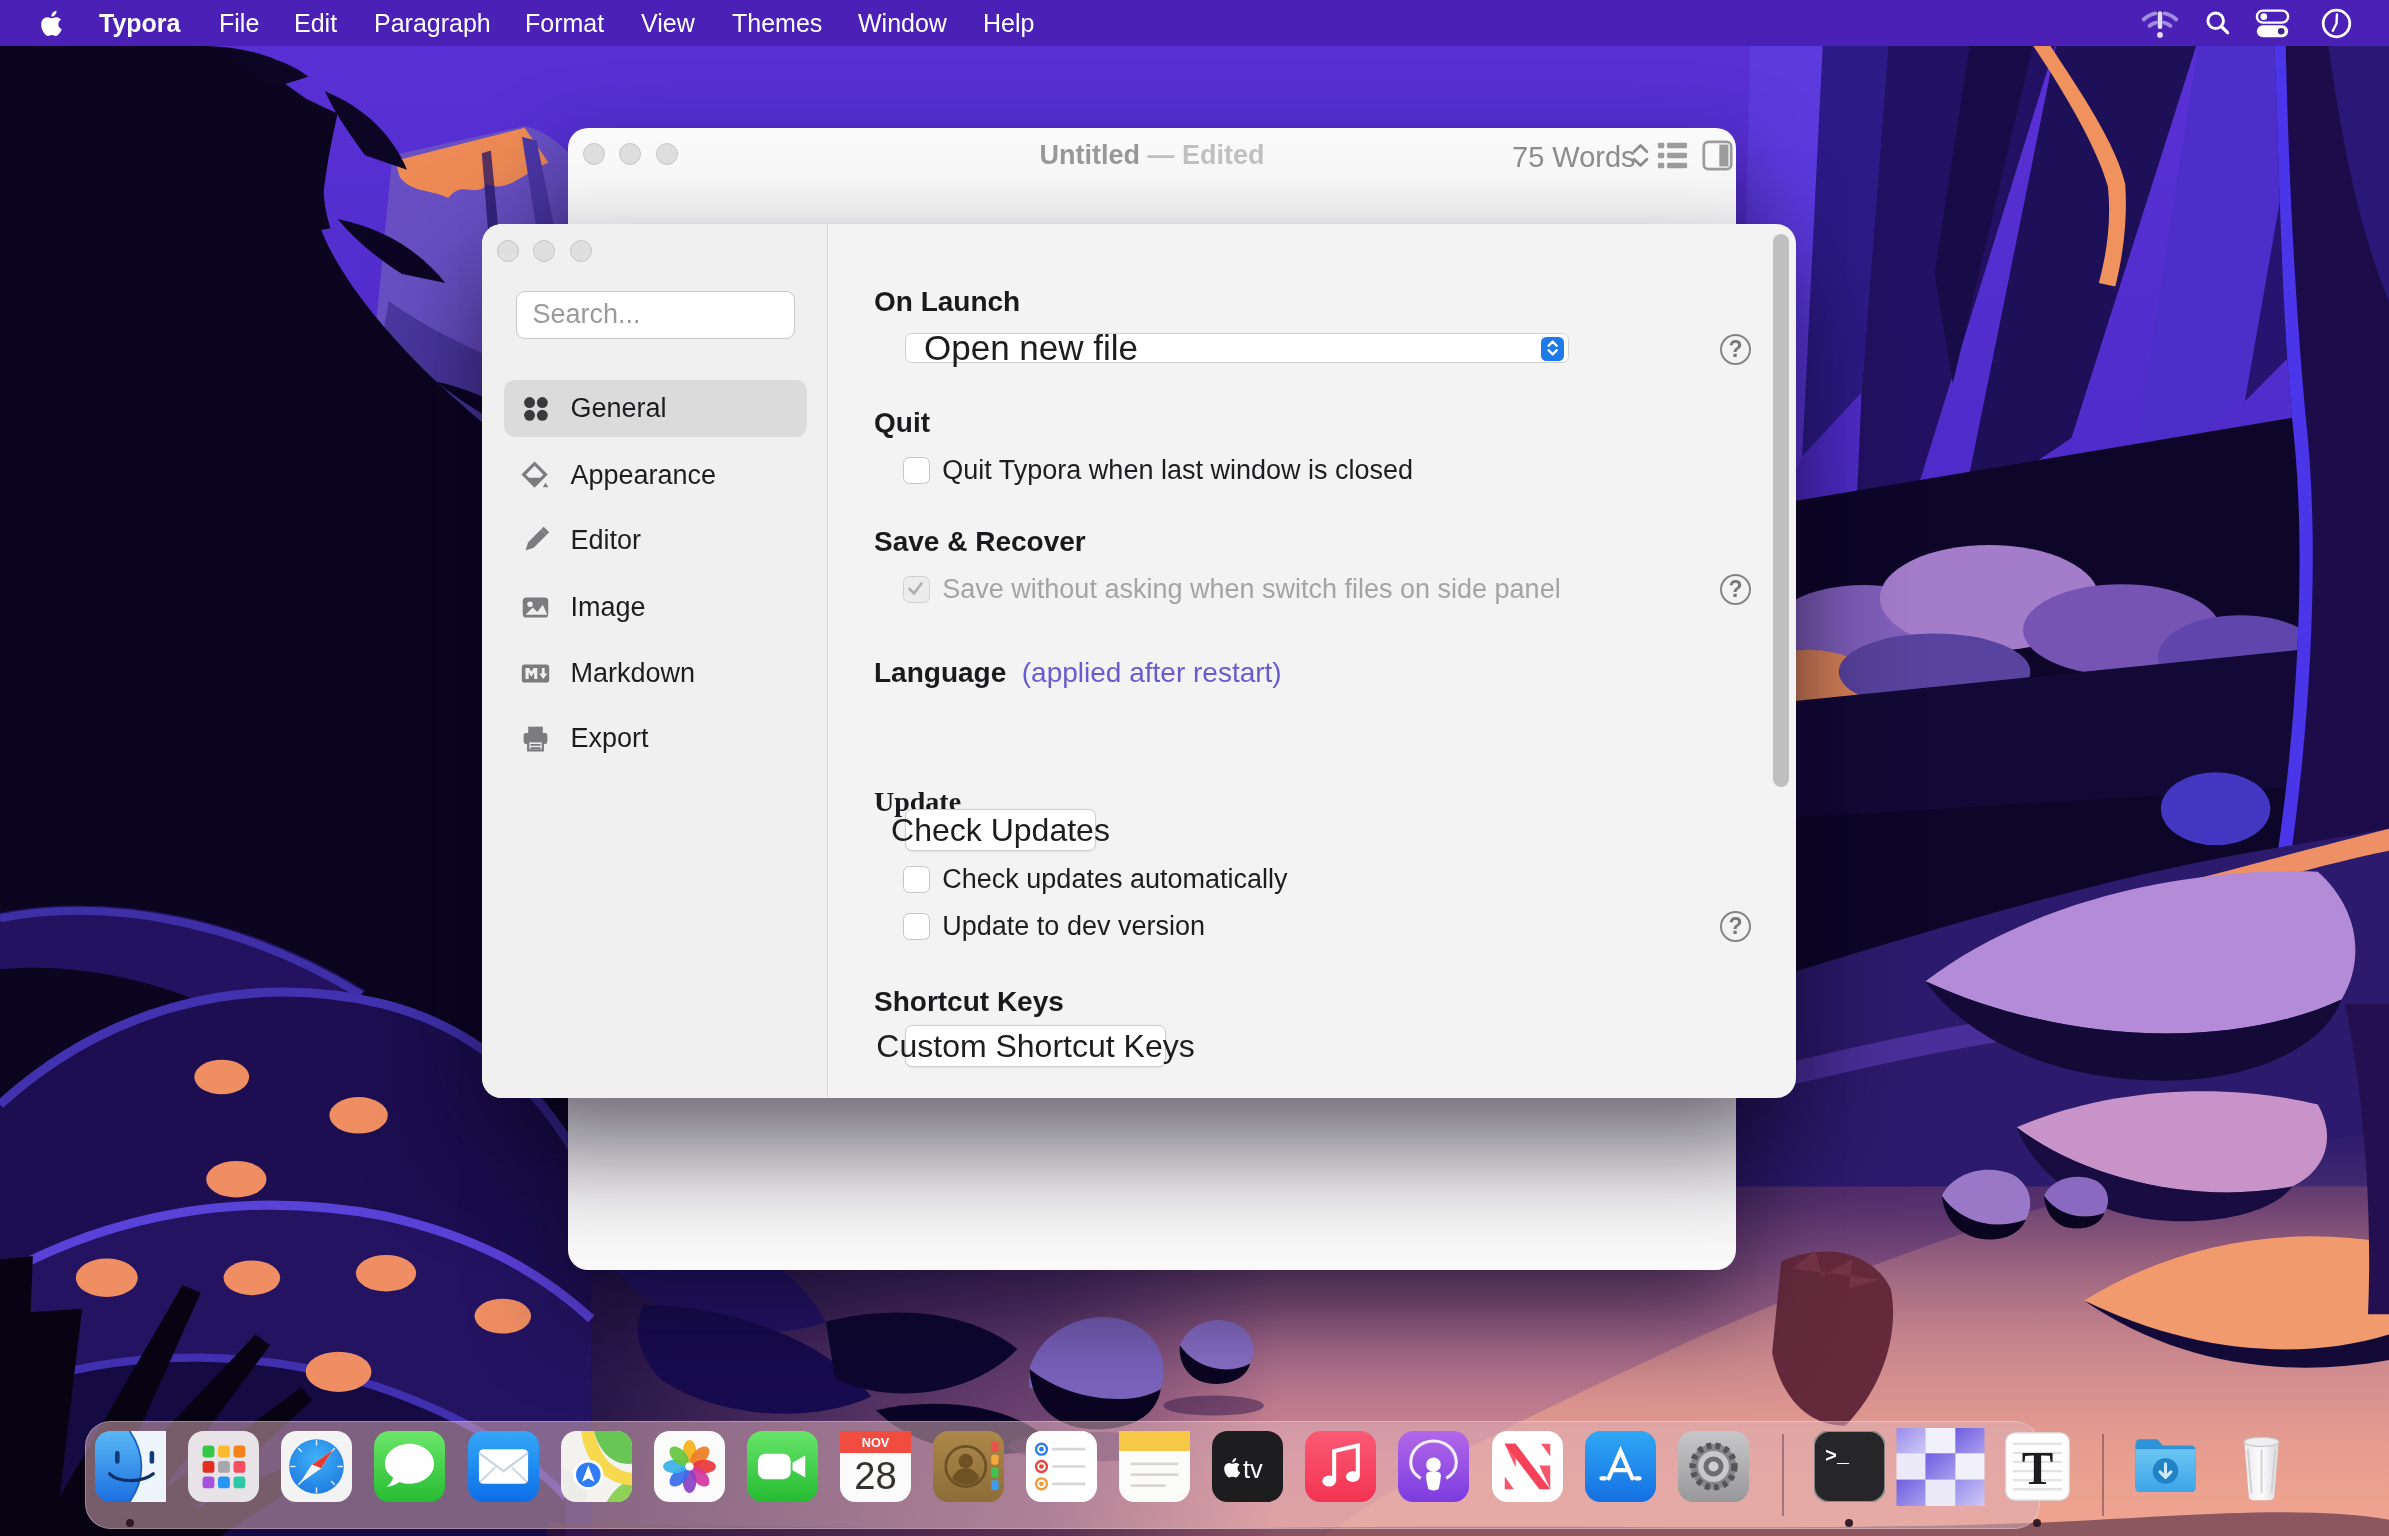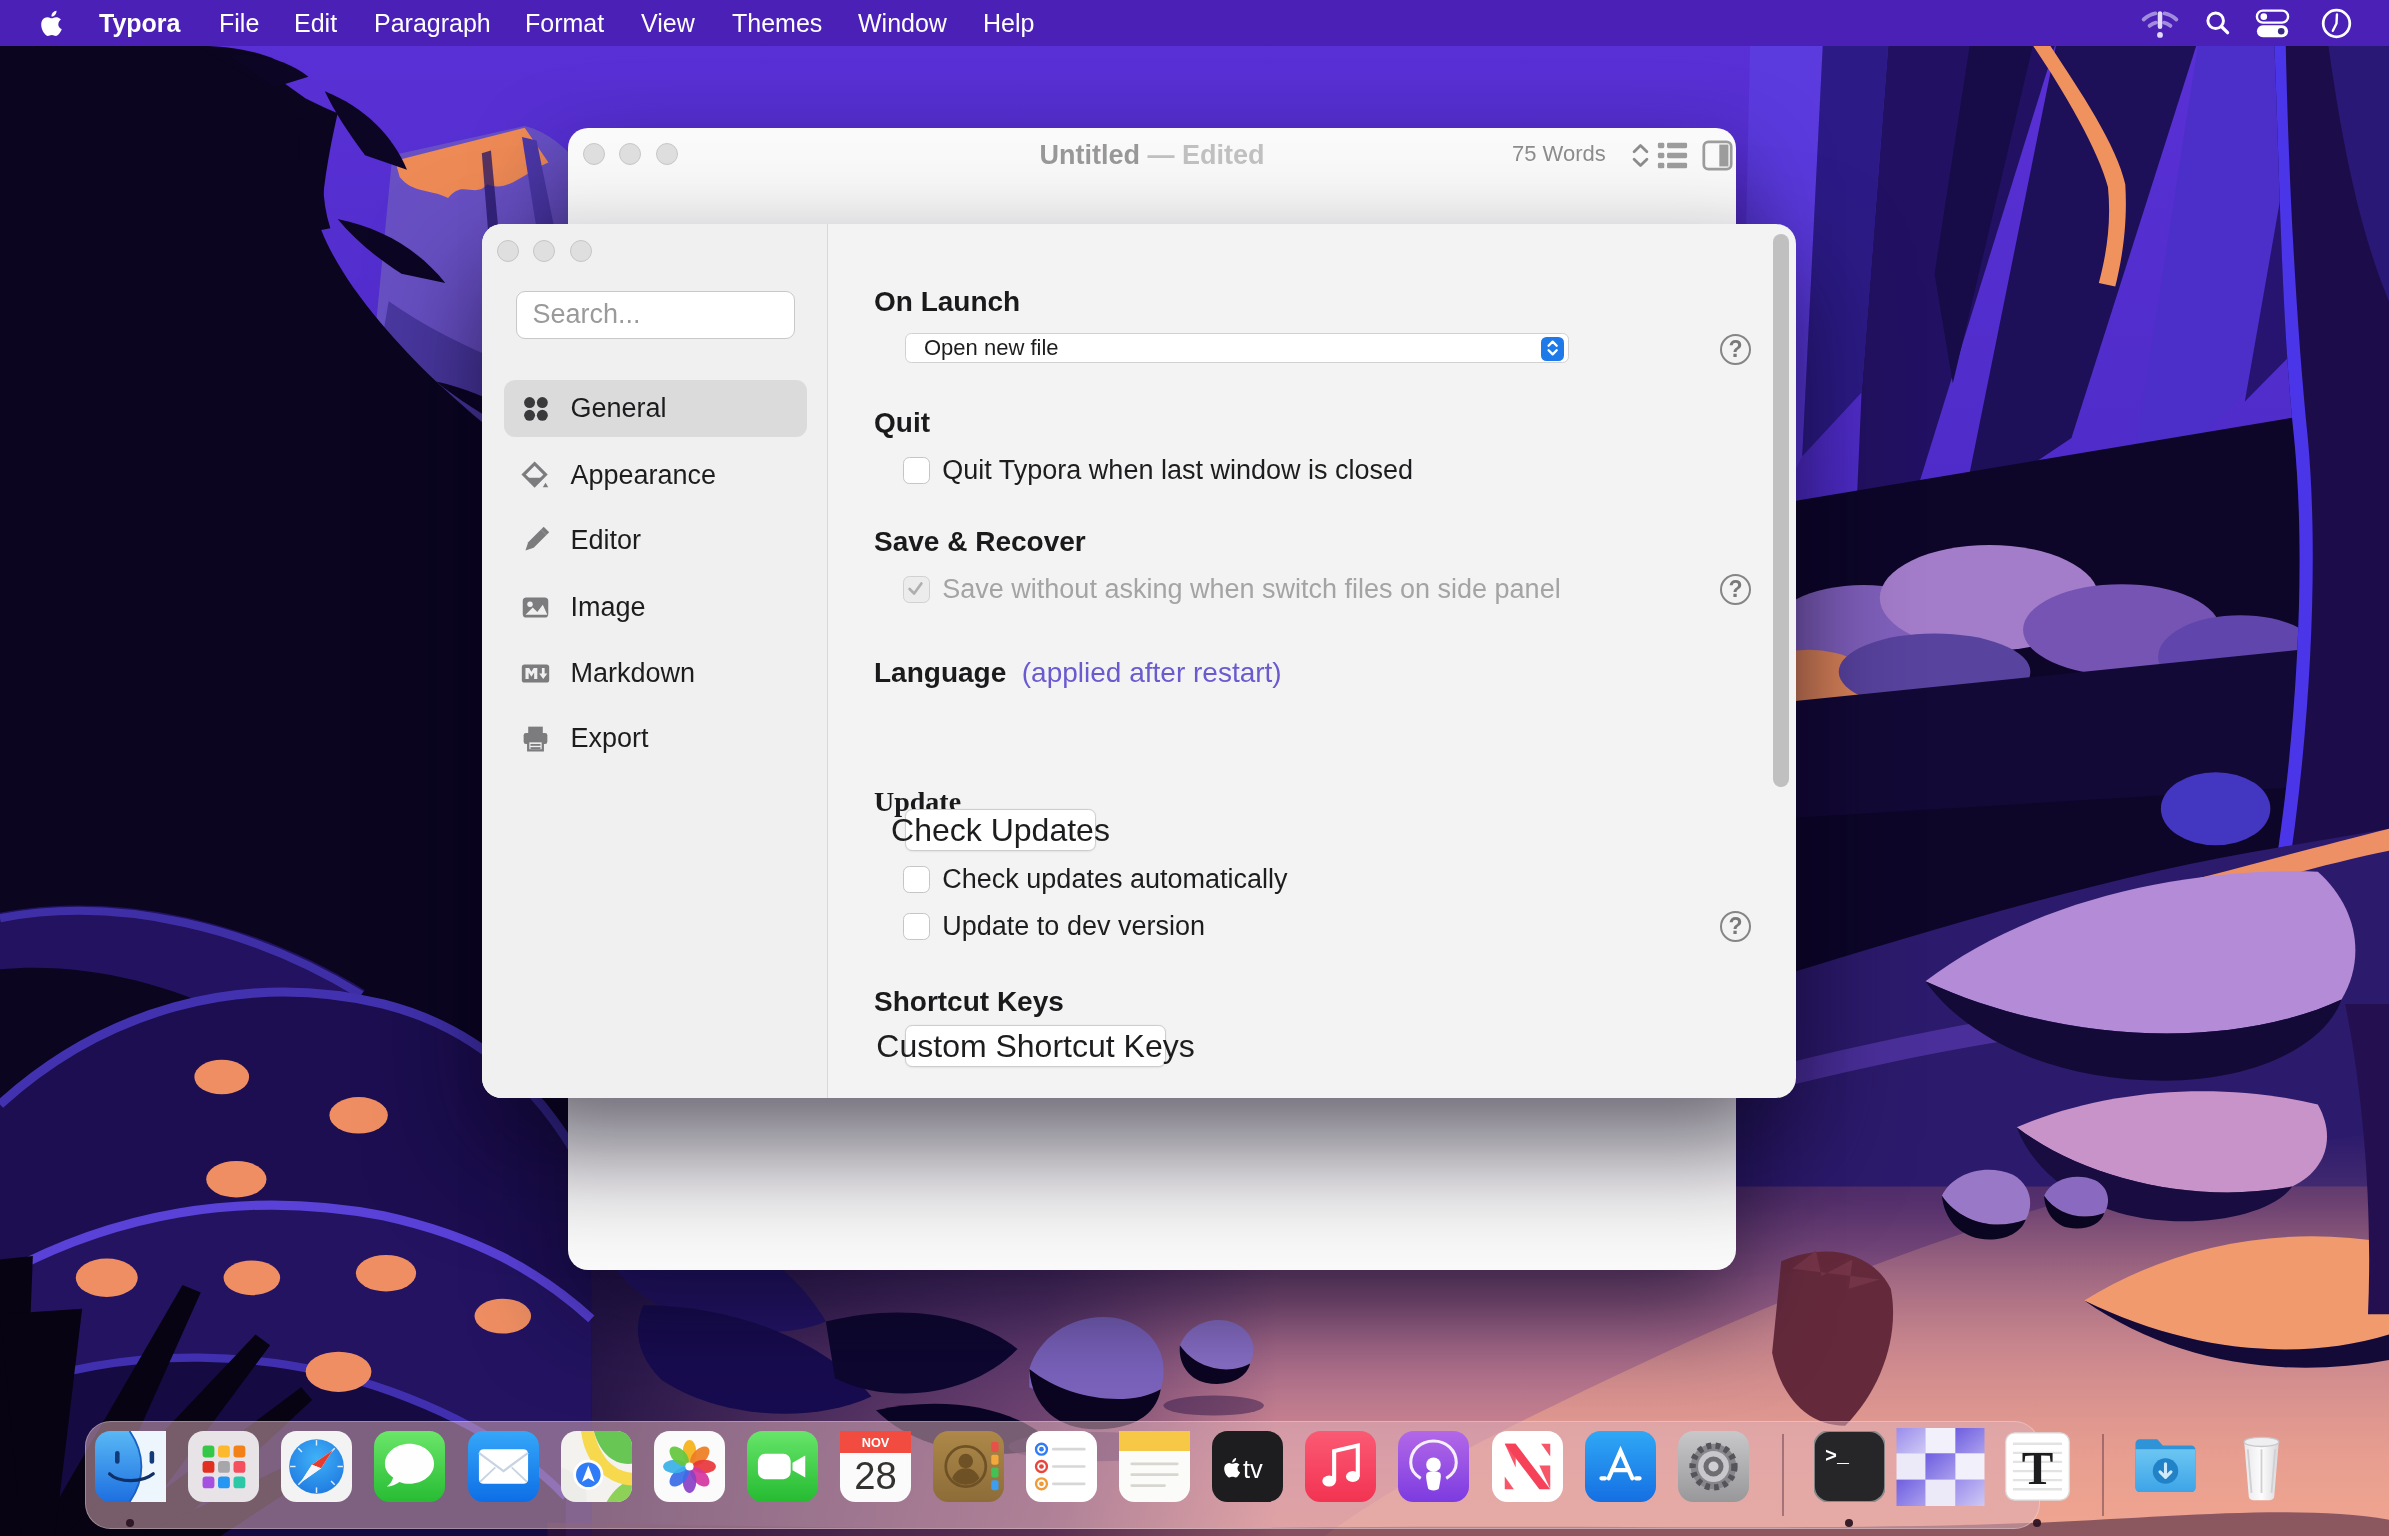--- a/index.html
+++ b/index.html
@@ -7,31 +7,31 @@
 body { font-family:"Liberation Sans", sans-serif; position:relative; background:#0c0620; }
 #wall { position:absolute; left:0; top:0; width:2389px; height:1537px; }
 
 #menubar { position:absolute; left:0; top:0; width:2389px; height:46px; background:#4b20b6; color:#fff; font-size:25px; }
 #menubar span { position:absolute; top:0; line-height:46px; white-space:nowrap; }
 
 #docwin { position:absolute; left:568px; top:128px; width:1168px; height:1142px; background:#fbfafa; border-radius:20px; box-shadow:0 41px 91px rgba(10,5,30,0.55); }
 #docwin .tl { position:absolute; top:14.6px; width:22px; height:22px; border-radius:50%; background:#e0dfe0; border:1.4px solid #c9c8c9; }
 #docwin .title { position:absolute; top:12px; width:100%; text-align:center; font-size:27px; color:#9a999a; font-weight:bold; }
 #docwin .title .ed { color:#c2c1c2; }
-#docwin .words { position:absolute; top:12.8px; left:944px; font-size:22px; color:#8e8d8e; }
+#docwin .words { position:absolute; top:12.8px; left:944px; font-size:29px; color:#8e8d8e; }
 
 #prefwin { position:absolute; left:482px; top:224px; width:1314px; height:874px; background:#f4f3f3; border-radius:20px; box-shadow:0 50px 110px rgba(8,4,25,0.62); overflow:hidden; }
 #prefwin .side { position:absolute; left:0; top:0; width:346px; height:874px; background:#f1f0f0; border-right:1.8px solid #d9d8d8; }
 #prefwin .tl { position:absolute; width:22px; height:22px; border-radius:50%; background:#e0dfe0; border:1.4px solid #c6c5c6; }
 .searchbox { position:absolute; left:34px; top:67px; width:279px; height:48px; background:#fff; border:1.8px solid #c9c8c9; border-radius:9px; color:#9b9a9b; font-size:27px; line-height:45px; padding-left:15.5px; }
 .navitem { position:absolute; left:22px; width:303px; height:57px; border-radius:11px; display:flex; align-items:center; font-size:27px; color:#1d1d1f; }
 .navitem.sel { background:#dcdbdc; }
 .navitem svg { margin-left:16.4px; margin-right:19px; }
 .hdr { position:absolute; font-size:28px; font-weight:bold; color:#1a1a1c; white-space:nowrap; }
-.ctl-select { position:absolute; left:423px; width:664px; height:30px; background:#fff; border:0.9px solid #d2d1d2; border-radius:6.4px; font-size:22px; color:#1d1d1f; line-height:27px; padding-left:18px; white-space:nowrap; }
+.ctl-select { position:absolute; left:423px; width:664px; height:30px; background:#fff; border:0.9px solid #d2d1d2; border-radius:6.4px; font-size:35px; color:#1d1d1f; line-height:27px; padding-left:18px; white-space:nowrap; }
 .stepper { position:absolute; right:3.7px; top:2.7px; width:23px; height:24px; background:#1e7ae8; border-radius:5.5px; }
 .stepper svg { position:absolute; left:2.7px; top:2.7px; }
 .cbrow { position:absolute; font-size:27px; color:#1d1d1f; display:flex; align-items:center; white-space:nowrap; }
 .cb { width:26.5px; height:26.5px; background:#fff; border:1.8px solid #c6c5c6; border-radius:6.4px; margin-right:12.8px; flex:none; }
 .btn { position:absolute; background:#fff; border:0.9px solid #cecdce; border-radius:7.3px; font-size:32px; color:#1d1d1f; display:flex; align-items:center; justify-content:center; white-space:nowrap; box-shadow:0 0.9px 1.8px rgba(0,0,0,0.07); }
 .help { position:absolute; left:1238px; width:31px; height:31px; border-radius:50%; border:2.3px solid #858486; color:#79787a; font-size:23px; font-weight:bold; text-align:center; line-height:26.5px; }
 .scrollbar { position:absolute; left:1291px; top:10px; width:15.5px; height:553px; background:#c1c0c1; border-radius:8.2px; }
 
 #dock { position:absolute; left:85px; top:1421px; width:1955px; height:108px; background:rgba(222,176,186,0.52); border:1.4px solid rgba(255,255,255,0.28); border-radius:25.6px; }
 .di { position:absolute; top:9px; width:71px; height:71px; }

